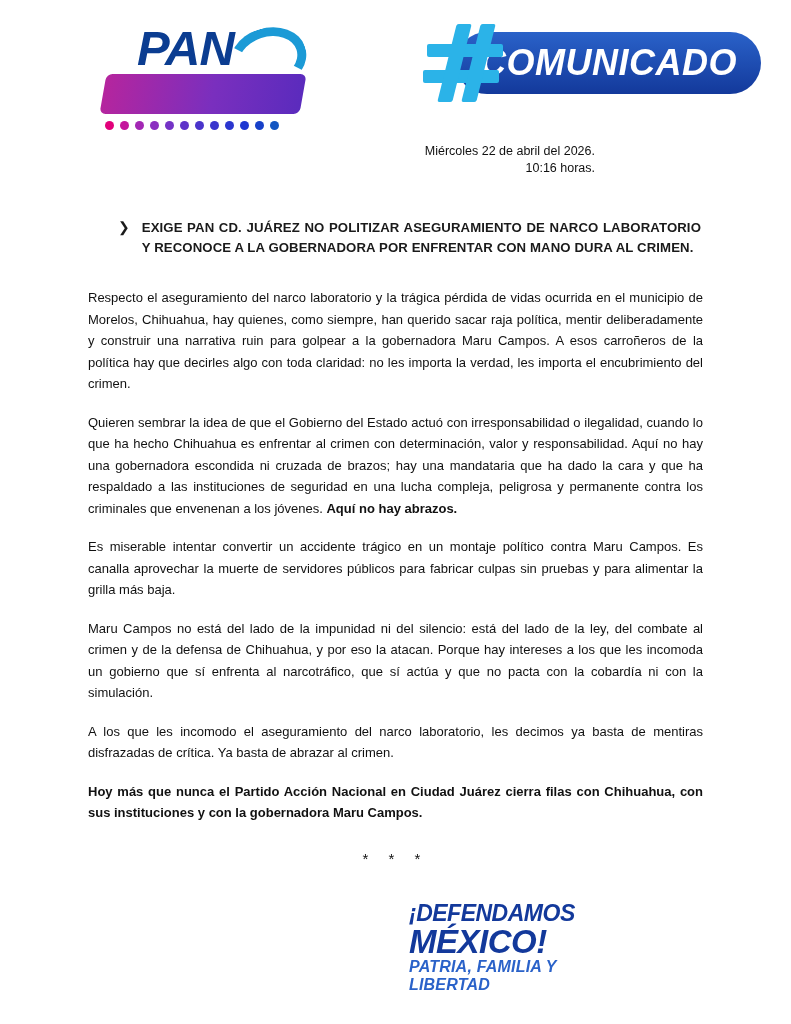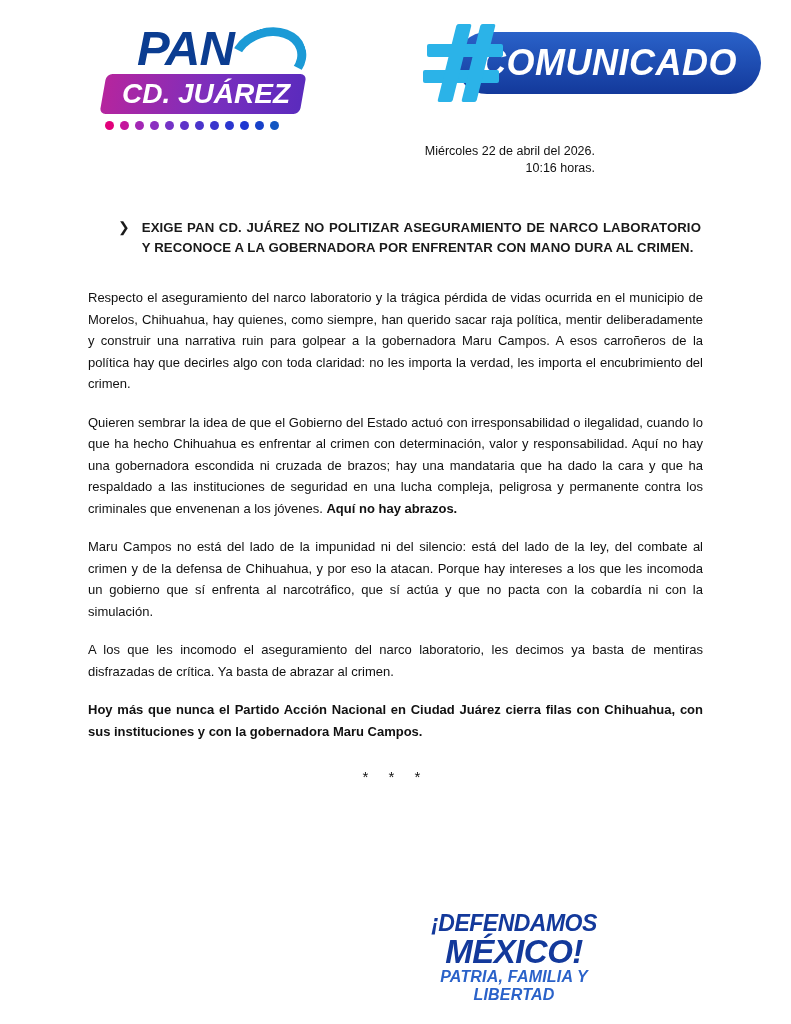--- a/index.html
+++ b/index.html
@@ -199,23 +199,23 @@
     text-align: center;
     font-size: 15px;
     letter-spacing: 8px;
     color: #111;
   }
 
   
   .footer {
     position: absolute;
     right: 55px;
-    bottom: 20px;
+    bottom: 30px;
     width: 210px;
-    text-align: center;
+    text-align: left;
   }
   .f-line1 {
     font-weight: bold;
     font-style: italic;
     font-size: 23px;
     color: #13399b;
     line-height: 24px;
     letter-spacing: -0.5px;
   }
   .f-line2 {
@@ -239,21 +239,20 @@
 <body>
 
 <div class="page">
 
   <div class="header">
 
     <div class="pan-logo">
       <div class="pan-swoosh"></div>
       <div class="pan-word">PAN</div>
       <div class="pan-bar"></div>
-      <div class="pan-bar-text">CD. JUÁREZ</div>
       <div class="pan-dots"><span style="background: rgb(226, 0, 122);"></span><span style="background: rgb(196, 22, 156);"></span><span style="background: rgb(163, 39, 180);"></span><span style="background: rgb(139, 47, 192);"></span><span style="background: rgb(116, 51, 198);"></span><span style="background: rgb(94, 51, 201);"></span><span style="background: rgb(74, 52, 203);"></span><span style="background: rgb(58, 53, 205);"></span><span style="background: rgb(43, 54, 207);"></span><span style="background: rgb(30, 55, 209);"></span><span style="background: rgb(23, 64, 201);"></span><span style="background: rgb(19, 86, 194);"></span></div>
     </div>
 
     <div class="comunicado">
       <div class="com-pill"></div>
       <div class="com-text">COMUNICADO</div>
       <div class="com-hash">
         <i class="h1"></i>
           <i class="h2"></i>
           <i class="v1"></i>
@@ -270,20 +269,21 @@
   <div class="content">
 
     <div class="headline-row">
       <div class="bullet">❯</div>
       <div class="headline">EXIGE PAN CD. JUÁREZ NO POLITIZAR ASEGURAMIENTO DE NARCO LABORATORIO Y RECONOCE A LA GOBERNADORA POR ENFRENTAR CON MANO DURA AL CRIMEN.</div>
     </div>
 
     <div class="paragraphs">
       <p class="para">Respecto el aseguramiento del narco laboratorio y la trágica pérdida de vidas ocurrida en el municipio de Morelos, Chihuahua, hay quienes, como siempre, han querido sacar raja política, mentir deliberadamente y construir una narrativa ruin para golpear a la gobernadora Maru Campos. A esos carroñeros de la política hay que decirles algo con toda claridad: no les importa la verdad, les importa el encubrimiento del crimen.</p>
       <p class="para"><span>Quieren sembrar la idea de que el Gobierno del Estado actuó con irresponsabilidad o ilegalidad, cuando lo que ha hecho Chihuahua es enfrentar al crimen con determinación, valor y responsabilidad. Aquí no hay una gobernadora escondida ni cruzada de brazos; hay una mandataria que ha dado la cara y que ha respaldado a las instituciones de seguridad en una lucha compleja, peligrosa y permanente contra los criminales que envenenan a los jóvenes. </span><b>Aquí no hay abrazos.</b></p>
+      <p class="para">Es miserable intentar convertir un accidente trágico en un montaje político contra Maru Campos. Es canalla aprovechar la muerte de servidores públicos para fabricar culpas sin pruebas y para alimentar la grilla más baja.</p>
       <p class="para">Maru Campos no está del lado de la impunidad ni del silencio: está del lado de la ley, del combate al crimen y de la defensa de Chihuahua, y por eso la atacan. Porque hay intereses a los que les incomoda un gobierno que sí enfrenta al narcotráfico, que sí actúa y que no pacta con la cobardía ni con la simulación.</p>
       <p class="para">A los que les incomodo el aseguramiento del narco laboratorio, les decimos ya basta de mentiras disfrazadas de crítica. Ya basta de abrazar al crimen.</p>
       <p class="para bold-all">Hoy más que nunca el Partido Acción Nacional en Ciudad Juárez cierra filas con Chihuahua, con sus instituciones y con la gobernadora Maru Campos.</p>
       <div class="stars">*  *  *</div>
     </div>
   </div>
 
   <div class="footer">
     <div class="f-line1">¡DEFENDAMOS</div>
     <div class="f-line2">MÉXICO!</div>

